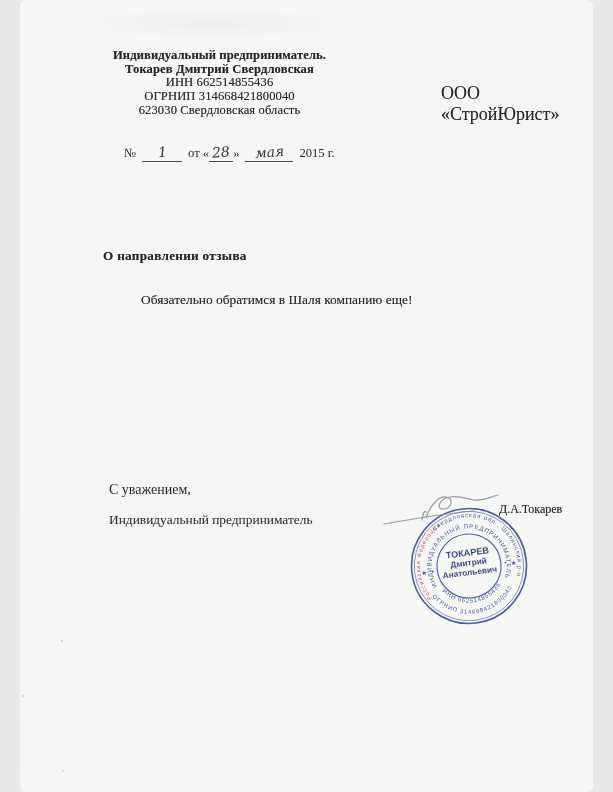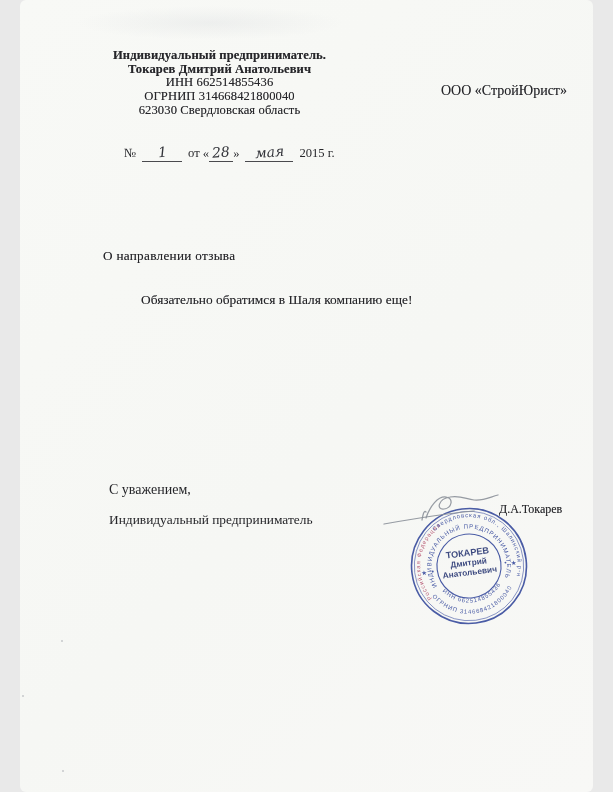--- a/index.html
+++ b/index.html
@@ -20,33 +20,33 @@
   .smudge{position:absolute;left:55px;top:6px;width:270px;height:34px;
     background:radial-gradient(ellipse at center,rgba(175,180,190,.14),transparent 70%);}
   .speck{position:absolute;width:2px;height:2px;background:rgba(140,142,150,.45);border-radius:50%;}
 
   .sender{position:absolute;left:72px;top:49px;width:255px;text-align:center;
     font-size:12.6px;line-height:13.7px;letter-spacing:.1px;
     text-shadow:0 0 .4px rgba(35,35,40,.45);}
   .sender .b{font-weight:bold;display:block;}
   .sender .r{display:block;}
 
-  .recipient{position:absolute;left:421px;top:83px;font-size:14px;
+  .recipient{position:absolute;left:421px;top:83px;font-size:18px;
     text-shadow:0 0 .4px rgba(35,35,40,.4);}
 
   .refline{position:absolute;left:104px;top:146px;font-size:12.6px;white-space:nowrap;}
   .blank{display:inline-block;border-bottom:1px solid #4a4a4e;text-align:center;vertical-align:baseline;}
   .blank.num{width:40px;}
   .blank.day{width:24px;}
   .blank.month{width:48px;}
   .hand{display:inline-block;font-family:"DejaVu Serif",serif;font-style:italic;
     font-size:14px;color:#33343a;transform:rotate(-5deg);line-height:10px;}
   .refline .gap{display:inline-block;width:6px;}
 
-  .subject{position:absolute;left:83px;top:248px;font-weight:normal;font-size:13.2px;
+  .subject{position:absolute;left:83px;top:248px;font-weight:bold;font-size:13.2px;
     letter-spacing:.3px;text-shadow:0 0 .4px rgba(35,35,40,.5);}
 
   .bodytext{position:absolute;left:75px;top:290px;width:468px;
     font-size:13.4px;line-height:19.8px;text-align:justify;
     text-shadow:0 0 .4px rgba(35,35,40,.4);}
   .bodytext p{margin:0;text-indent:46px;}
 
   .salutation{position:absolute;left:89px;top:482px;font-size:14px;}
   .signer-title{position:absolute;left:89px;top:512px;font-size:13.4px;}
   .signer-name{position:absolute;left:479px;top:502px;font-size:12px;
@@ -68,21 +68,21 @@
 <div class="page">
 
   <div class="smudge"></div>
   <div class="speck" style="left:41px;top:640px;"></div>
   <div class="speck" style="left:2px;top:695px;"></div>
   <div class="speck" style="left:42px;top:770px;"></div>
   <div class="speck" style="left:597px;top:685px;"></div>
 
   <div class="sender">
     <span class="b">Индивидуальный предприниматель.</span>
-    <span class="b">Токарев Дмитрий Анатольевич</span>
+    <span class="b">Токарев Дмитрий Свердловская</span>
     <span class="r">ИНН 662514855436</span>
     <span class="r">ОГРНИП 314668421800040</span>
     <span class="r">623030 Свердловская область</span>
   </div>
 
   <div class="recipient">ООО «СтройЮрист»</div>
 
   <div class="refline">
     <span>№</span><span class="gap"></span><span class="blank num"><span class="hand">1</span></span><span class="gap"></span><span>от</span> <span>«</span><span class="blank day"><span class="hand">28</span></span><span>»</span><span class="gap"></span><span class="blank month"><span class="hand">мая</span></span><span class="gap"></span><span>2015 г.</span>
   </div>

